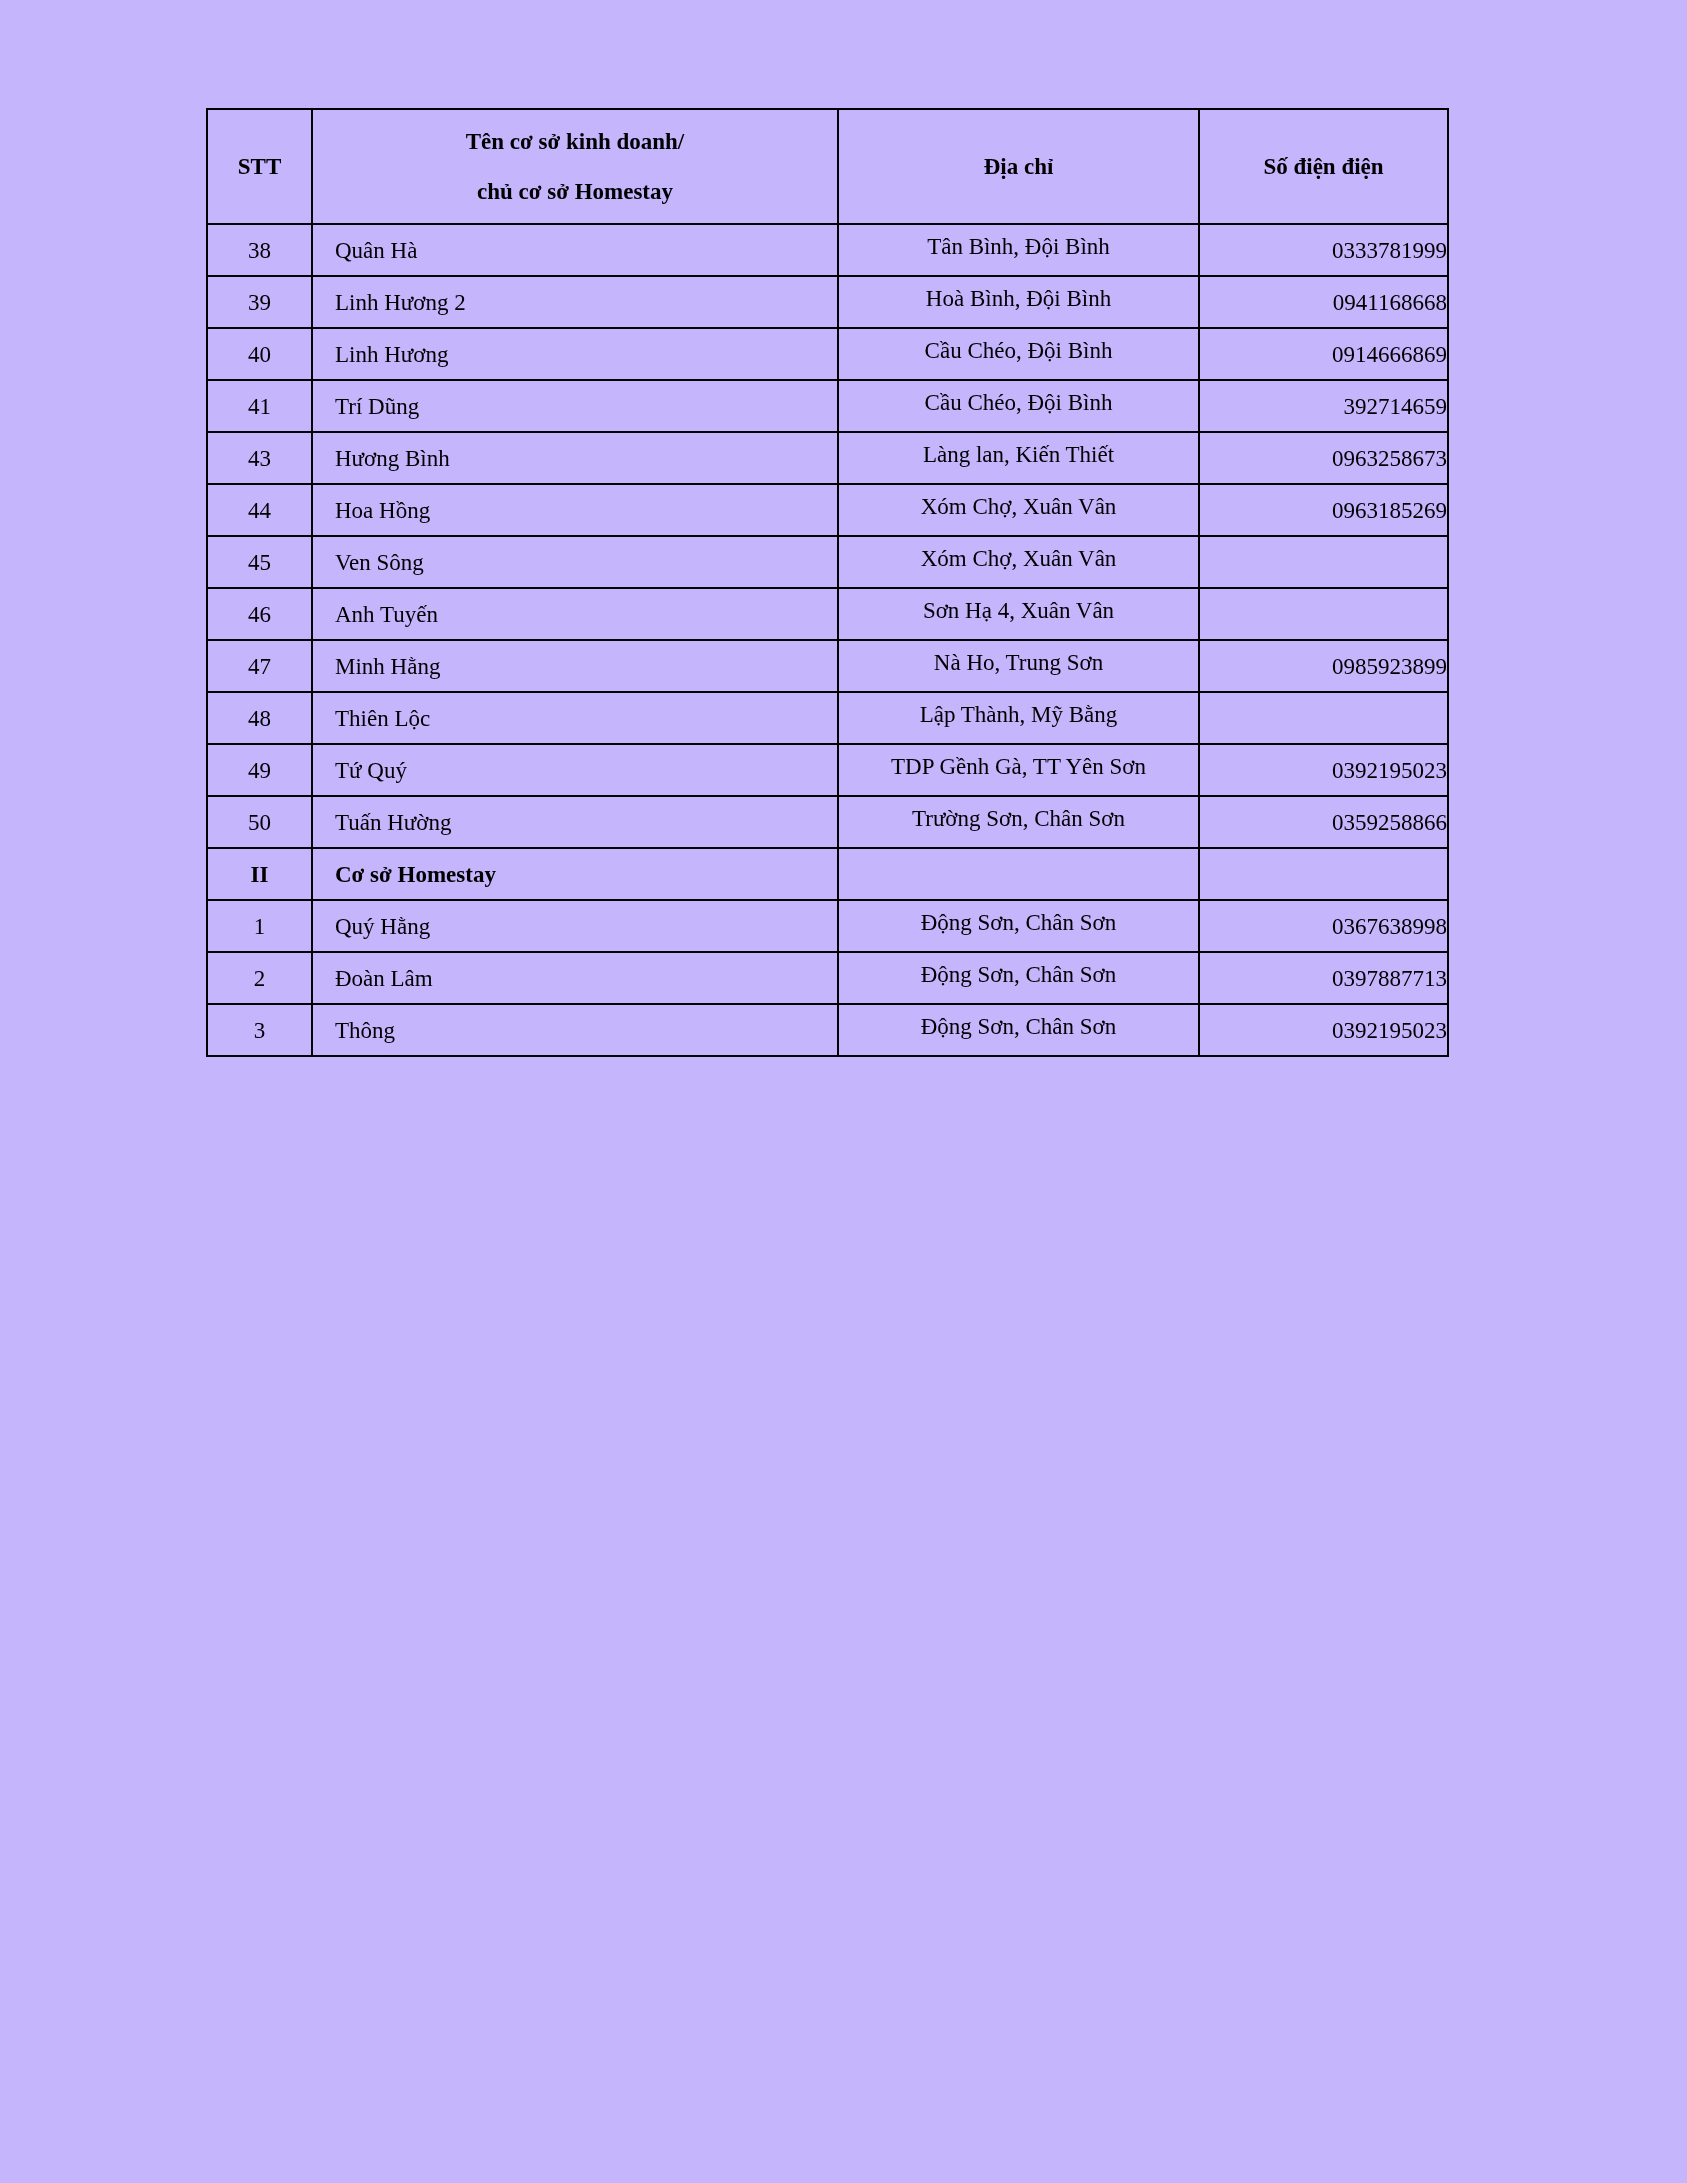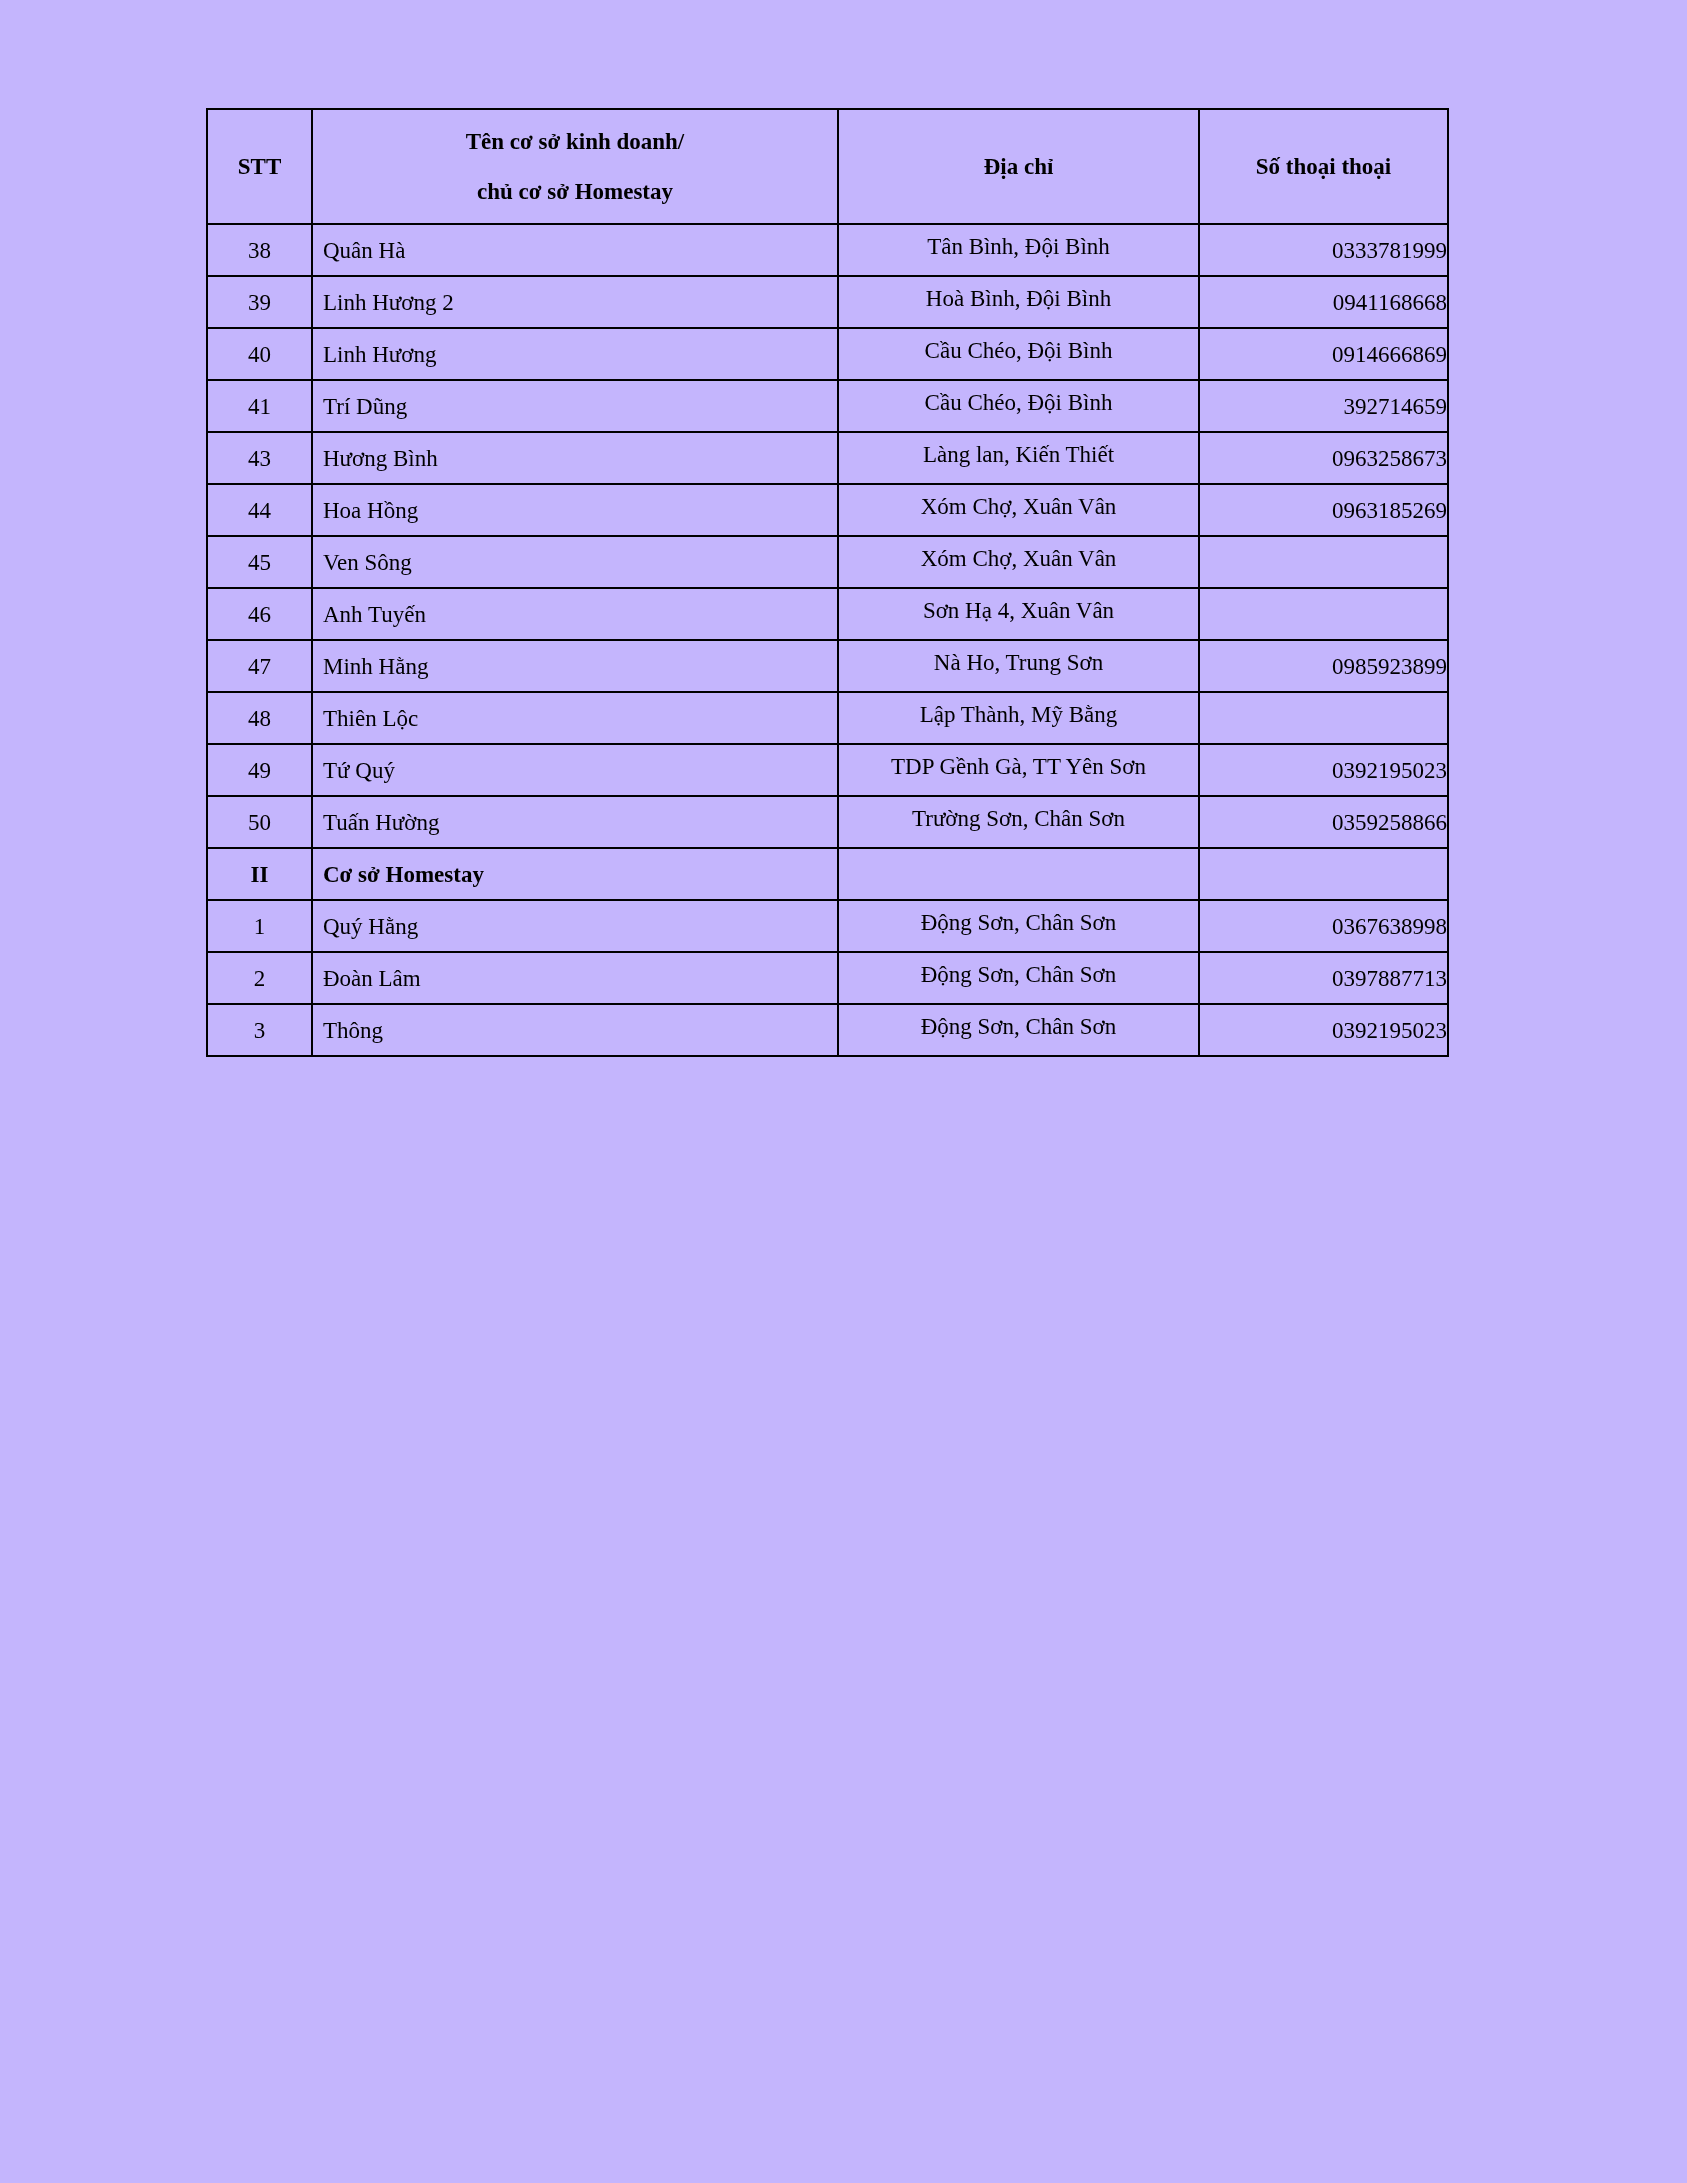--- a/index.html
+++ b/index.html
@@ -38,21 +38,21 @@
     white-space:pre-line;
     line-height:50px;
     padding:0 4px;
   }
   td{
     vertical-align:middle;
     line-height:41px;
     padding:0;
   }
   td.col-stt{text-align:center;border-radius:13px;}
-  td.col-name{text-align:left;padding-left:10px;}
+  td.col-name{text-align:left;padding-left:22px;}
   td.col-phone{text-align:right;}
   td.col-address{padding:0;}
   .addr-clip{
     height:48px;
     overflow:hidden;
     display:flex;
     flex-direction:column;
   }
   .addr-text{
     flex-shrink:0;
@@ -71,21 +71,21 @@
       <col class="c-name">
       <col class="c-address">
       <col class="c-phone">
     </colgroup>
     <thead>
       <tr>
           <th>STT</th>
           <th>Tên cơ sở kinh doanh/
 chủ cơ sở Homestay</th>
           <th>Địa chỉ</th>
-          <th>Số thoại thoại</th>
+          <th>Số điện điện</th>
         </tr>
     </thead>
     <tbody>
         <tr>
           <td class="col-stt">38</td>
           <td class="col-name">Quân Hà</td>
           <td class="col-address">
             <div class="addr-clip">
               <div class="addr-text">Tân Bình, Đội Bình</div>
             </div>

